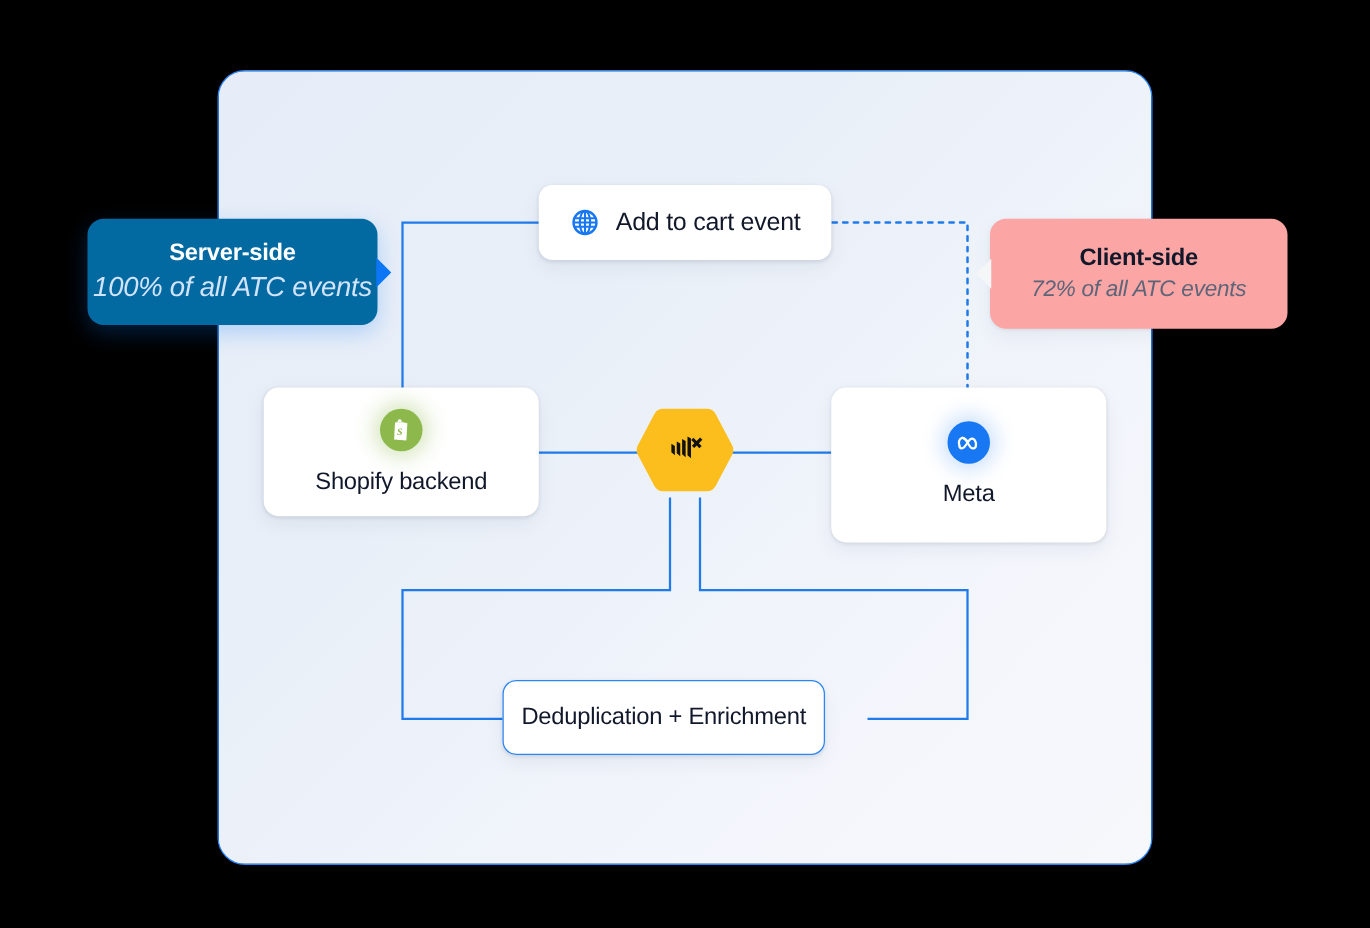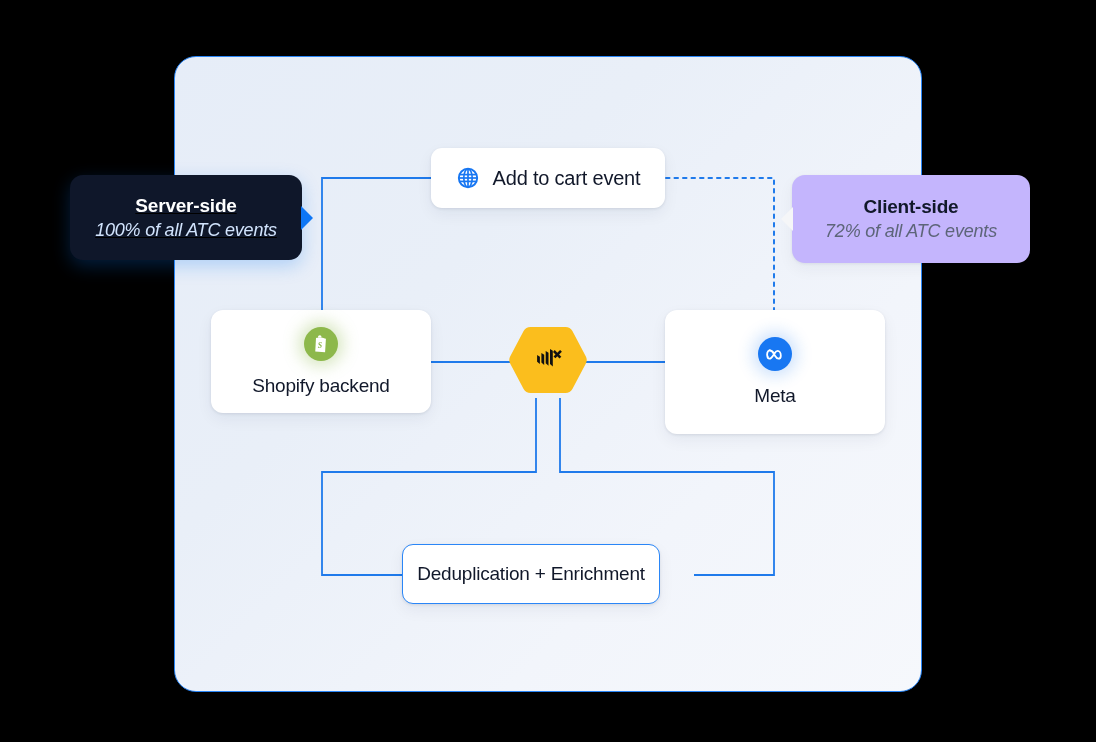--- a/index.html
+++ b/index.html
@@ -149,56 +149,55 @@
     flex-direction: column;
     align-items: center;
     justify-content: center;
   }
 
   .server-badge {
     left: 70px;
     top: 175px;
     width: 232px;
     height: 85px;
-    background: #0f172a;
+    background: #0369a1;
     border-radius: 13px;
     box-shadow: 0 6px 18px rgba(13,118,245,0.25);
-    text-decoration: underline;
   }
   .server-badge::after {
     content: "";
     position: absolute;
     right: -11px;
     top: 50%;
     transform: translateY(-50%);
     width: 0; height: 0;
     border-top: 12px solid transparent;
     border-bottom: 12px solid transparent;
     border-left: 12px solid #0d76f5;
   }
   .server-title {
     font-size: 19px;
     font-weight: bold;
     color: #ffffff;
     letter-spacing: -0.2px;
   }
   .server-sub {
-    font-size: 18px;
+    font-size: 22px;
     font-style: italic;
     color: #d2e4fd;
     letter-spacing: -0.2px;
     margin-top: 3px;
   }
 
   .client-badge {
     left: 792px;
     top: 175px;
     width: 238px;
     height: 88px;
-    background: #c4b5fd;
+    background: #fca5a5;
     border-radius: 13px;
     box-shadow: 0 1px 3px rgba(16,30,60,0.07), 0 6px 16px rgba(16,30,60,0.05);
   }
   .client-badge::before {
     content: "";
     position: absolute;
     left: -11px;
     top: 50%;
     transform: translateY(-50%);
     width: 0; height: 0;

